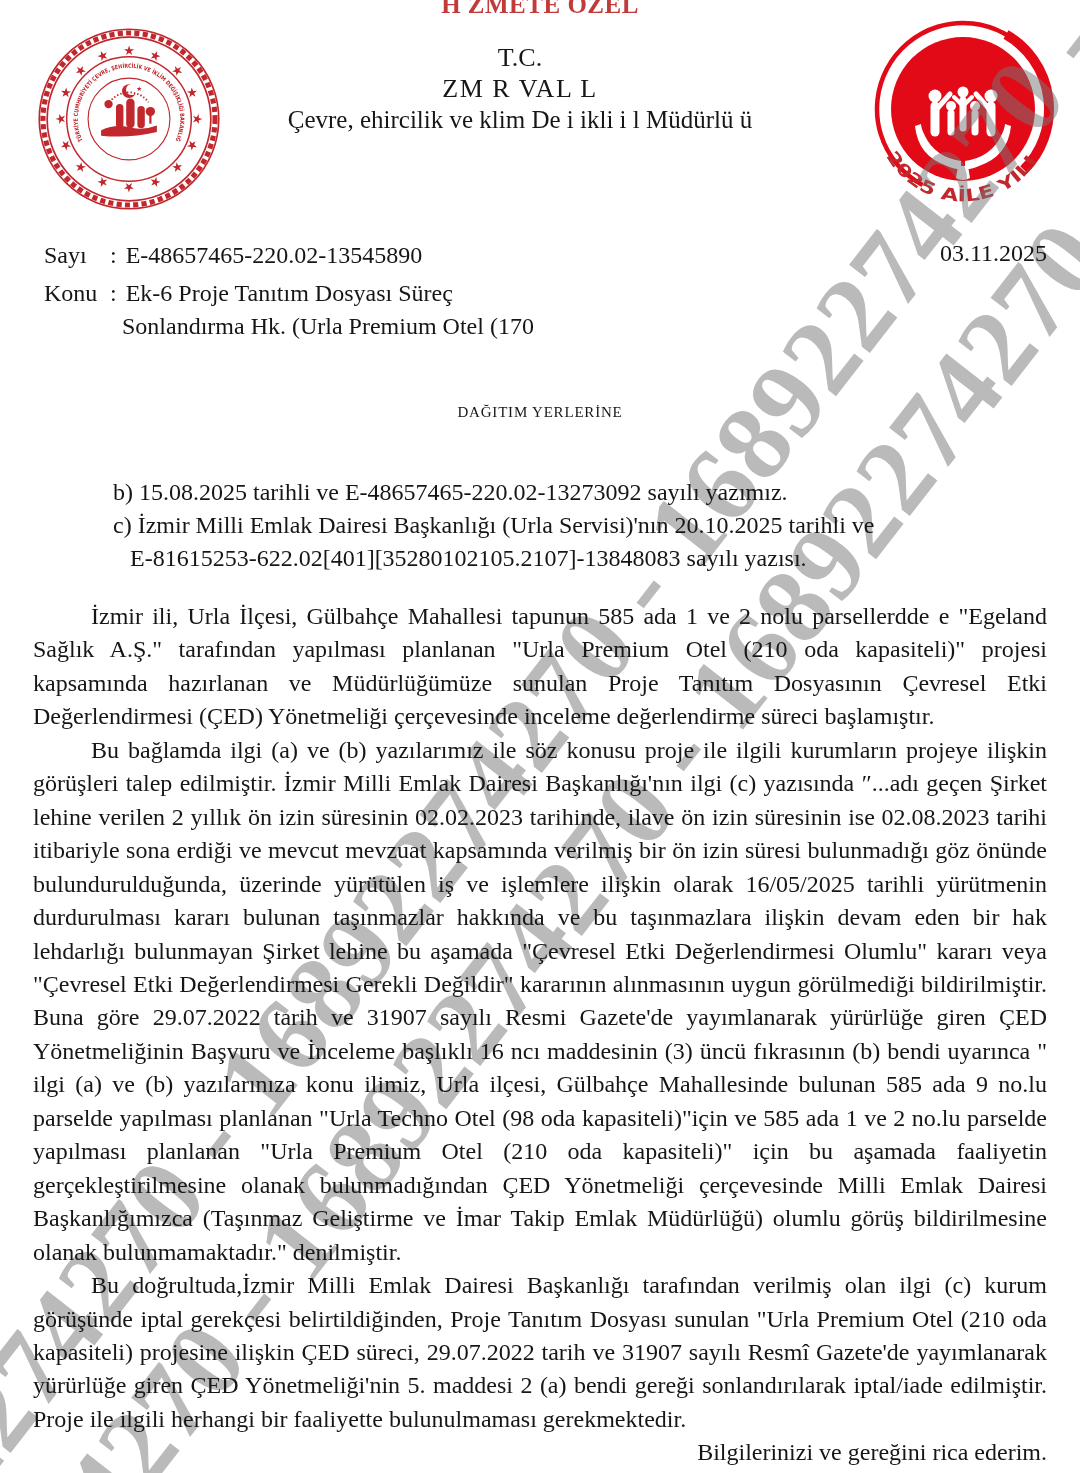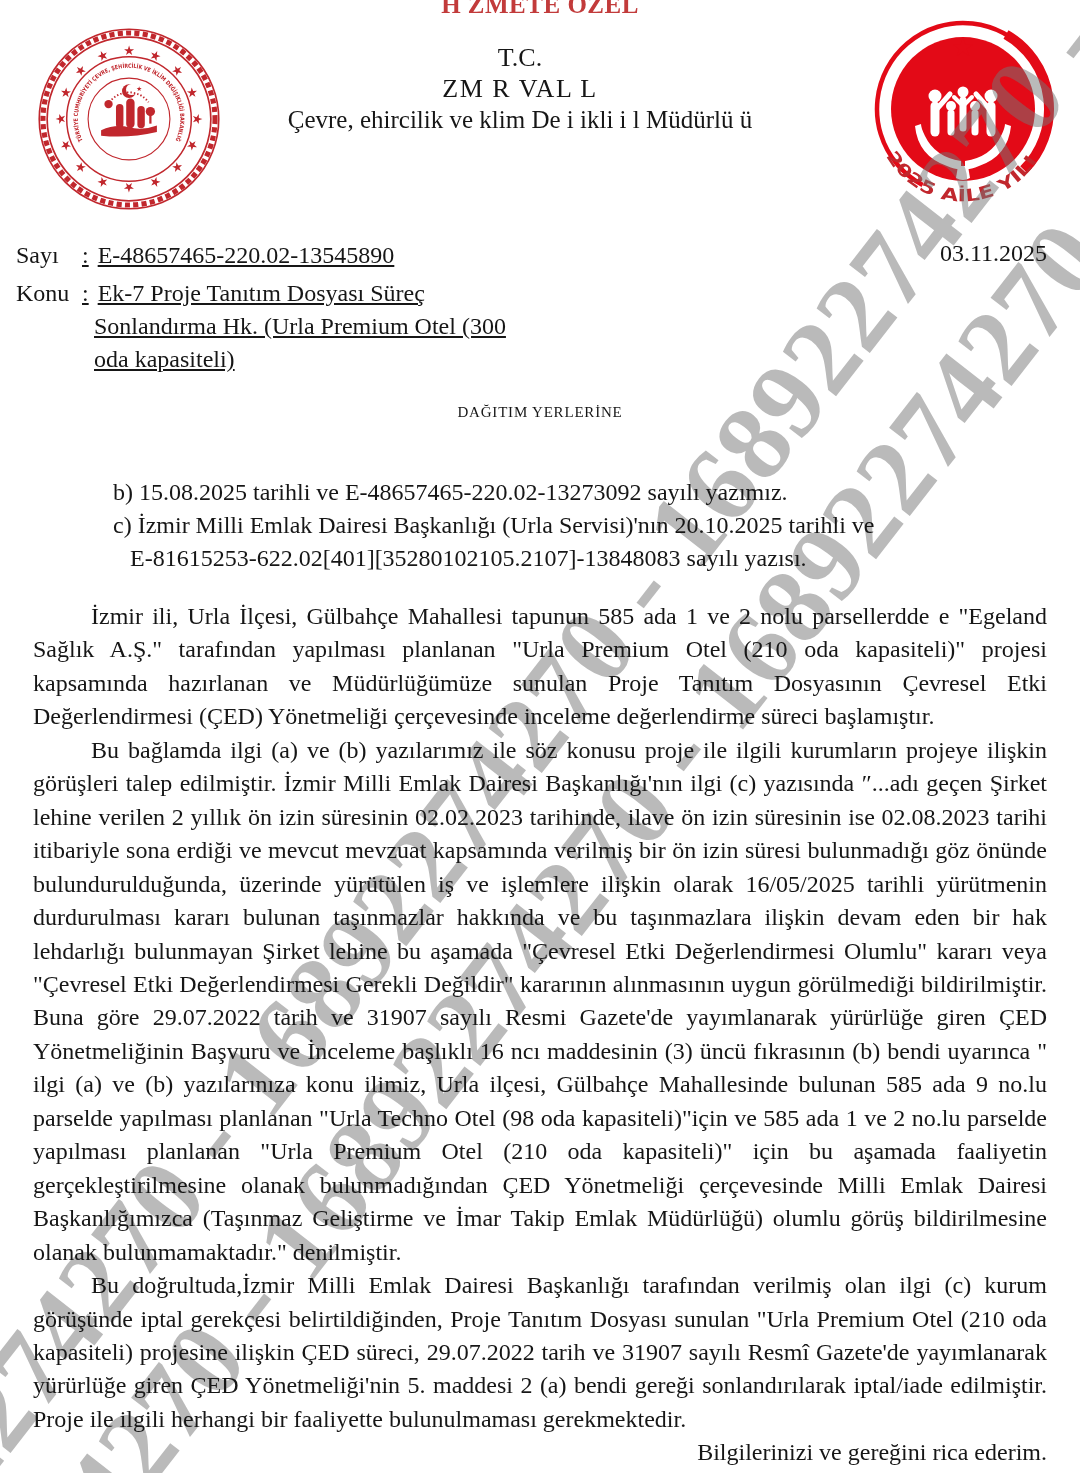--- a/index.html
+++ b/index.html
@@ -22,21 +22,21 @@
     color:#c23b3b; font-weight:bold; font-size:25px; letter-spacing:0.5px;
   }
   .letterhead { position:absolute; top:42px; left:235px; width:570px; text-align:center; z-index:3; line-height:31px; }
   .lh-tc     { font-size:26px; }
   .lh-office { font-size:26px; letter-spacing:1.5px; }
   .lh-dept   { font-size:25px; }
   .seal { position:absolute; left:36px; top:26px; width:186px; height:186px; z-index:1; }
   .aile { position:absolute; left:862px; top:14px; width:202px; height:216px; z-index:1; }
   
   .date { position:absolute; top:240px; right:33px; font-size:24px; z-index:3; }
-  .meta { position:absolute; left:16px; top:239px; font-size:24px; line-height:33px; z-index:3;text-decoration:underline; }
+  .meta { position:absolute; left:44px; top:239px; font-size:24px; line-height:33px; z-index:3; }
   .meta .label { display:inline-block; width:66px; }
   .meta .val   { padding-left:9px; }
   .konu-row    { margin-top:5px; }
   .meta .cont  { padding-left:78px; }
   .dagitim {
     position:absolute; top:404px; left:0; right:0; text-align:center; z-index:3;
     font-size:15px; letter-spacing:0.8px;
   }
   
   .ilgi { position:absolute; left:33px; top:476px; font-size:24px; line-height:32.8px; z-index:3; }
@@ -156,23 +156,22 @@
   <div class="letterhead">
     <div class="lh-tc">T.C.</div>
     <div class="lh-office">ZM R VAL L</div>
     <div class="lh-dept">Çevre, ehircilik ve klim De i ikli i l Müdürlü ü</div>
   </div>
 
   <div class="date">03.11.2025</div>
 
   <div class="meta">
     <div class="row"><span class="label">Sayı</span><span>:</span><span class="val">E-48657465-220.02-13545890</span></div>
-    <div class="row konu-row"><span class="label">Konu</span><span>:</span><span class="val">Ek-7 Proje Tanıtım Dosyası Süreç</span></div>
-    <div class="row cont">Sonlandırma Hk. (Urla Premium Otel (300</div>
-    <div class="row cont">oda kapasiteli)</div>
+    <div class="row konu-row"><span class="label">Konu</span><span>:</span><span class="val">Ek-6 Proje Tanıtım Dosyası Süreç</span></div>
+    <div class="row cont">Sonlandırma Hk. (Urla Premium Otel (170</div>
   </div>
 
   <div class="dagitim">DAĞITIM YERLERİNE</div>
 
   <div class="ilgi">
     <div class="item">b) 15.08.2025 tarihli ve E-48657465-220.02-13273092 sayılı yazımız.</div>
     <div class="item">c) İzmir Milli Emlak Dairesi Başkanlığı (Urla Servisi)'nın 20.10.2025 tarihli ve</div>
     <div class="cont">E-81615253-622.02[401][35280102105.2107]-13848083 sayılı yazısı.</div>
   </div>
 

